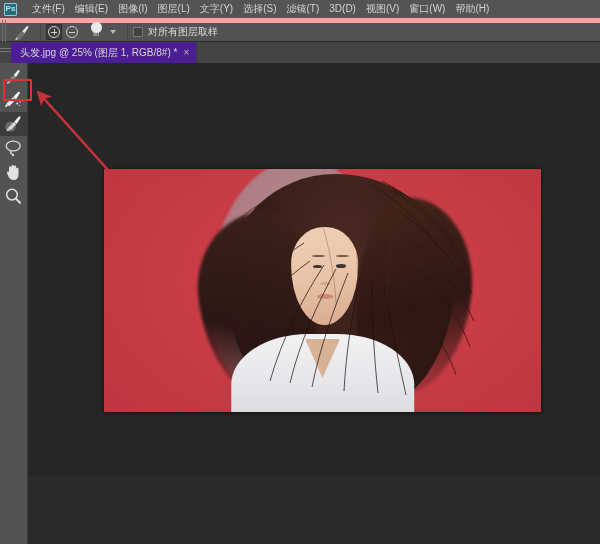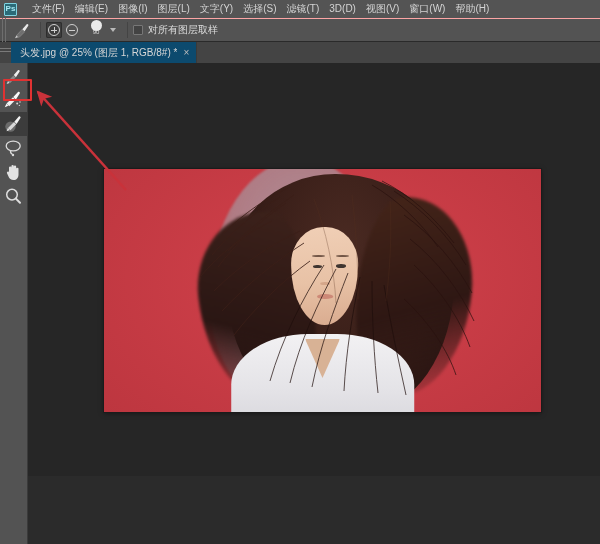--- a/index.html
+++ b/index.html
@@ -55,21 +55,21 @@
     white-space: nowrap;
     cursor: default;
   }
 
   
   .optionsbar {
     position: absolute;
     left: 0; top: 18px;
     width: 600px; height: 24px;
     background: #535353;
-    border-top: 1px solid #fca5a5;
+    border-top: 5px solid #fca5a5;
     border-bottom: 1px solid #2a2a2a;
     box-sizing: border-box;
     display: flex;
     align-items: center;
   }
   .ob-grip {
     width: 9px; height: 24px;
     background:
       linear-gradient(to right, transparent 2px, #6e6e6e 2px, #6e6e6e 3px, transparent 3px,
                       transparent 5px, #6e6e6e 5px, #6e6e6e 6px, transparent 6px);
@@ -168,21 +168,21 @@
     display: flex;
     align-items: stretch;
   }
   .tab-grip {
     width: 11px;
     background:
       linear-gradient(to bottom, transparent 6px, #7a7a7a 6px, #7a7a7a 7px, transparent 7px,
                       transparent 9px, #7a7a7a 9px, #7a7a7a 10px, transparent 10px);
   }
   .doc-tab {
-    background: #0c4a6e;
+    background: #4c1d95;
     display: flex;
     align-items: center;
     padding: 0 7px 0 9px;
     gap: 6px;
     border-right: 1px solid #3a3a3a;
     max-width: 240px;
   }
   .doc-tab-title {
     font-size: 10px;
     color: #d6d6d6;

